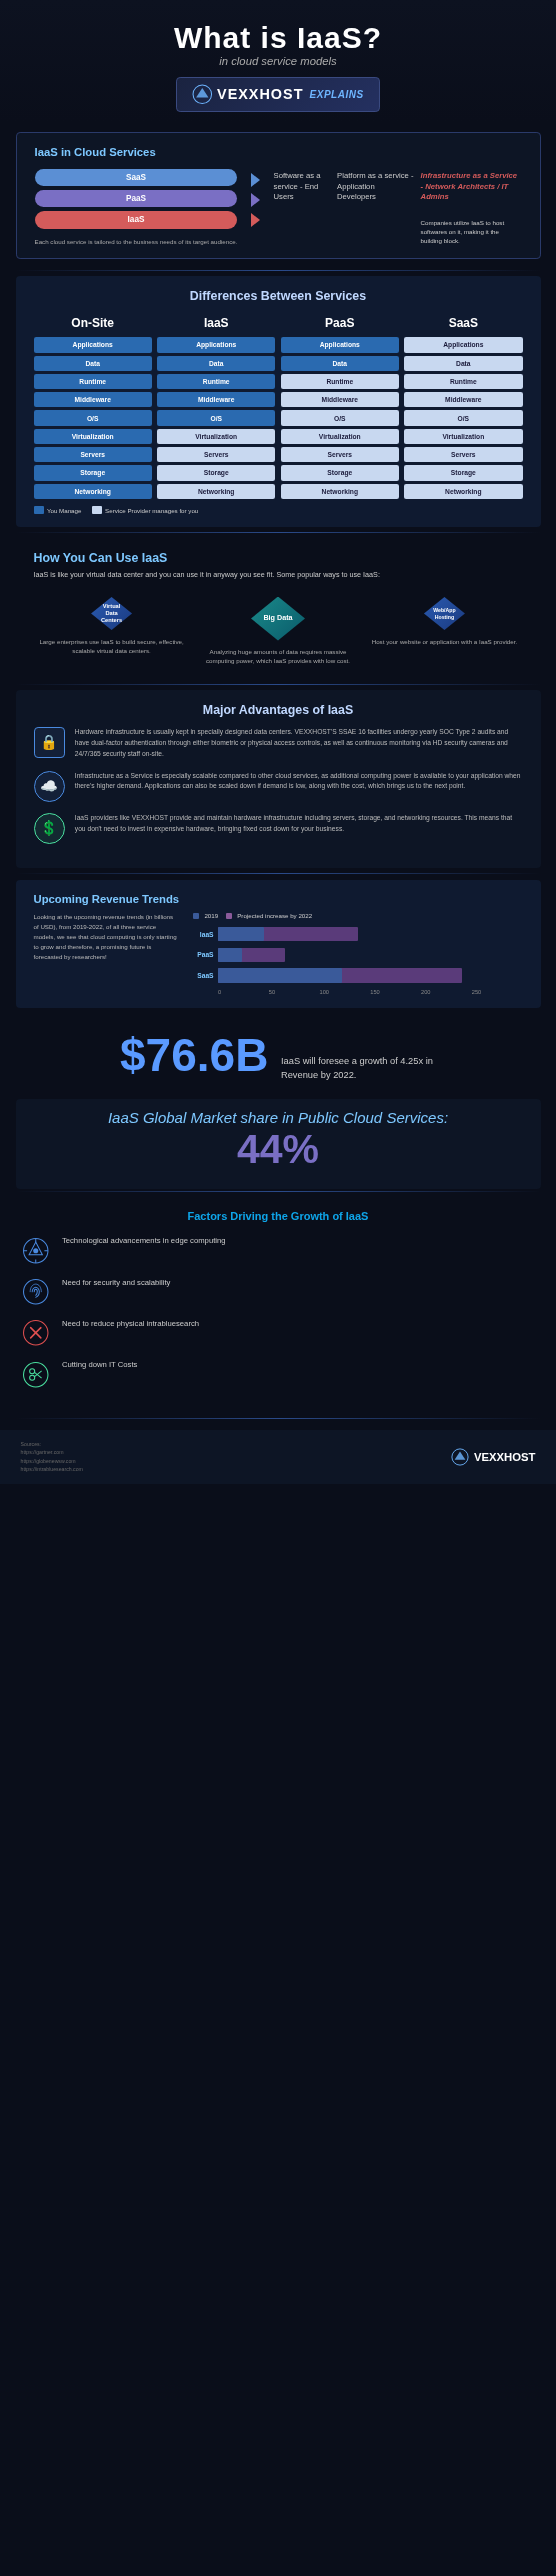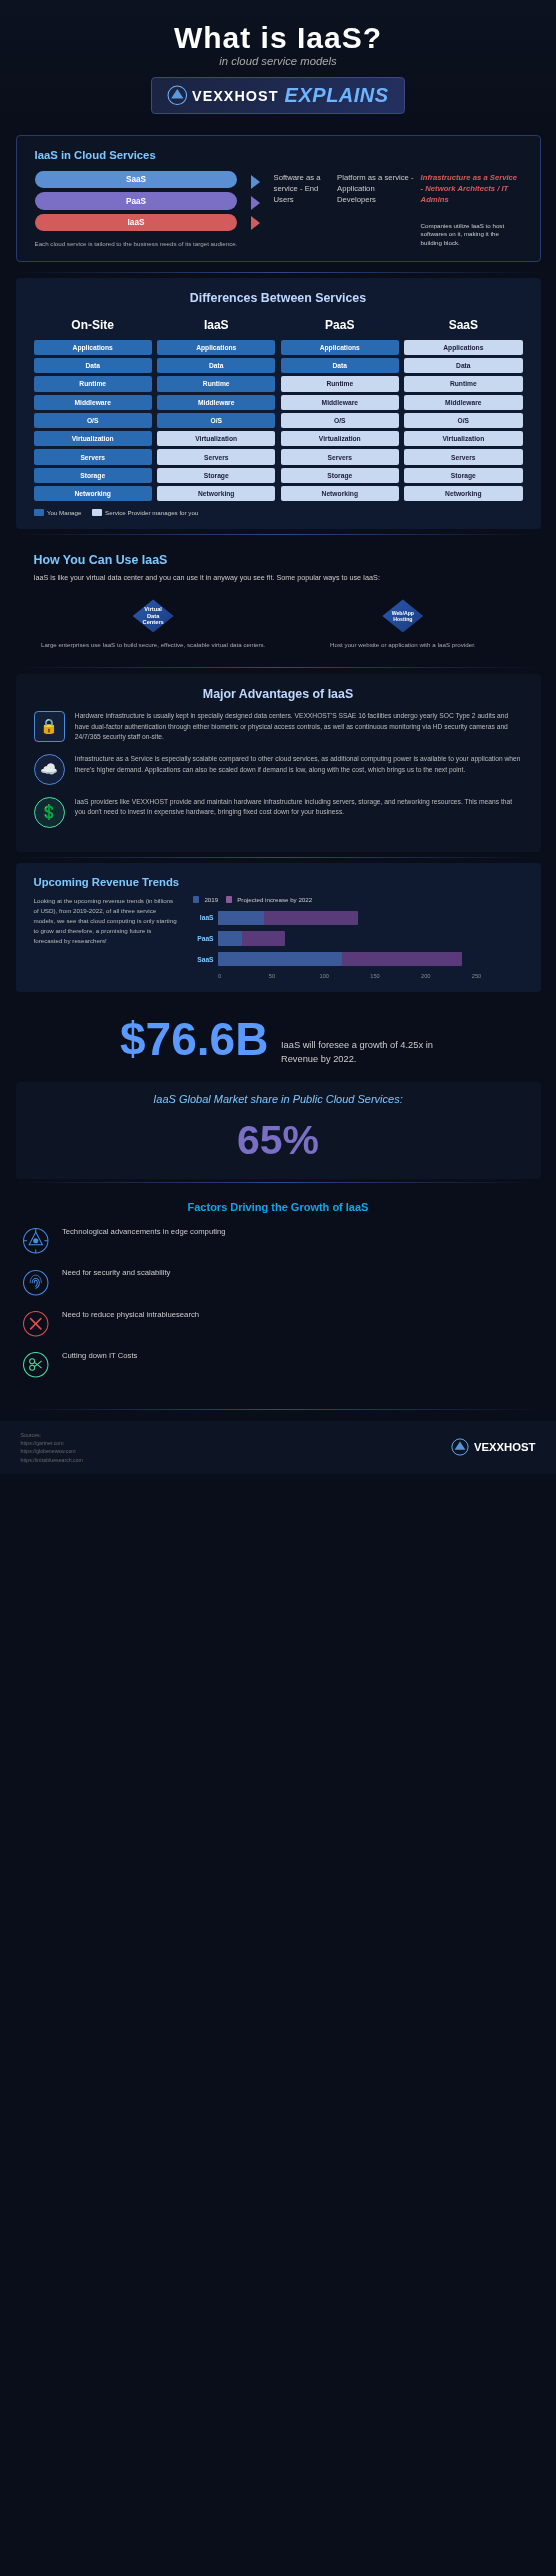--- a/index.html
+++ b/index.html
@@ -46,21 +46,21 @@
       width: 20.6px;
       height: 20.6px;
     }
     .vexxhost-text {
       font-size: 14.4px;
       font-weight: 900;
       color: #fff;
       letter-spacing: 1px;
     }
     .explains-text {
-      font-size: 20px;
+      font-size: 10px;
       font-weight: 700;
       color: #6eb5ff;
       font-style: italic;
       letter-spacing: 0.5px;
     }
 
     
     .cloud-services-section {
       background: #0d1525;
       border: 1px solid #2a3a6a;
@@ -374,24 +374,24 @@
     }
 
     .market-share-section {
       text-align: center;
       padding: 10.3px 20.6px 15.5px;
       background: #0d1525;
       margin: 0 15.5px;
       border-radius: 4.1px;
     }
     .market-share-label {
-      font-size: 11px;
+      font-size: 15px;
       color: #7ec8ff;
       font-style: italic;
-      margin-bottom: 12px;
+      margin-bottom: 0;
     }
     .market-share-number {
       font-size: 41px;
       font-weight: 900;
       color: #7a6fc4;
     }
 
     
     .factors-section {
       padding: 15.5px 20.6px;
@@ -641,20 +641,30 @@
       <div class="use-case-icon">
         <div style="position:relative;width:46px;height:39px;display:flex;align-items:center;justify-content:center;">
           <div style="width:41px;height:33px;background:linear-gradient(135deg,#2a5ab0,#1a3a80);clip-path:polygon(50% 0%,100% 50%,50% 100%,0% 50%);display:flex;align-items:center;justify-content:center;">
             <span style="position:absolute;font-size:5.7px;font-weight:700;color:#fff;text-align:center;line-height:1.2;">Virtual<br>Data<br>Centers</span>
           </div>
         </div>
       </div>
       <div class="use-case-desc">Large enterprises use IaaS to build secure, effective, scalable virtual data centers.</div>
     </div>
 
+    <div class="use-case">
+      <div class="use-case-icon">
+        <div style="position:relative;width:59px;height:49px;display:flex;align-items:center;justify-content:center;">
+          <div style="width:54px;height:44px;background:linear-gradient(135deg,#1a8a8a,#0a5a6a);clip-path:polygon(50% 0%,100% 50%,50% 100%,0% 50%);display:flex;align-items:center;justify-content:center;">
+            <span style="position:absolute;font-size:7.2px;font-weight:700;color:#fff;text-align:center;line-height:1.2;">Big Data</span>
+          </div>
+        </div>
+      </div>
+      <div class="use-case-desc">Analyzing huge amounts of data requires massive computing power, which IaaS provides with low cost.</div>
+    </div>
 
     <div class="use-case">
       <div class="use-case-icon">
         <div style="position:relative;width:46px;height:39px;display:flex;align-items:center;justify-content:center;">
           <div style="width:41px;height:33px;background:linear-gradient(135deg,#2a5ab0,#1a3a80);clip-path:polygon(50% 0%,100% 50%,50% 100%,0% 50%);display:flex;align-items:center;justify-content:center;">
             <span style="position:absolute;font-size:5.2px;font-weight:700;color:#fff;text-align:center;line-height:1.2;">Web/App<br>Hosting</span>
           </div>
         </div>
       </div>
       <div class="use-case-desc">Host your website or application with a IaaS provider.</div>
@@ -740,21 +750,21 @@
   </div>
 </div>
 
 <div class="big-number-section">
   <span class="big-number">$76.6B</span>
   <span class="big-number-desc">IaaS will foresee a growth of 4.25x in Revenue by 2022.</span>
 </div>
 
 <div class="market-share-section">
   <div class="market-share-label">IaaS Global Market share in Public Cloud Services:</div>
-  <div class="market-share-number">65%</div>
+  <div class="market-share-number">44%</div>
 </div>
 
 <div class="section-divider"></div>
 
 <div class="factors-section">
   <div class="factors-title">Factors Driving the Growth of IaaS</div>
 
   <div class="factor-item">
     <div class="factor-icon">
       <svg width="28" height="28" viewBox="0 0 55 55">

